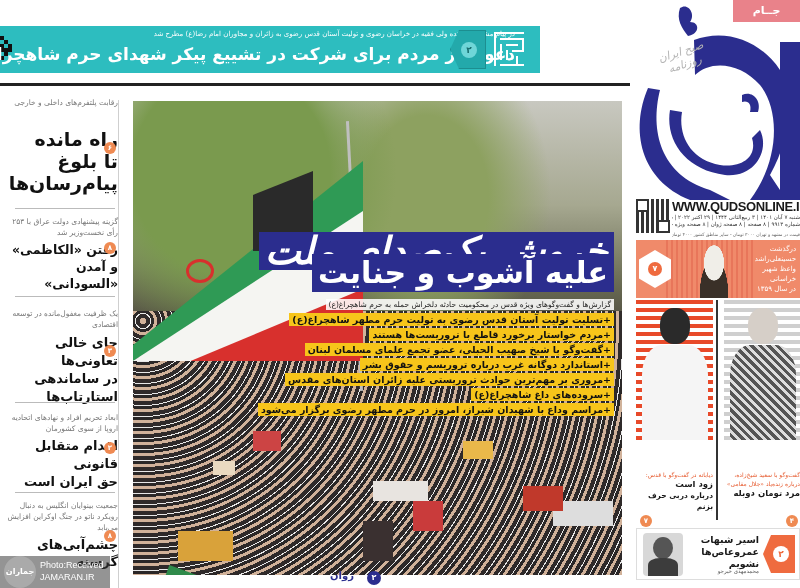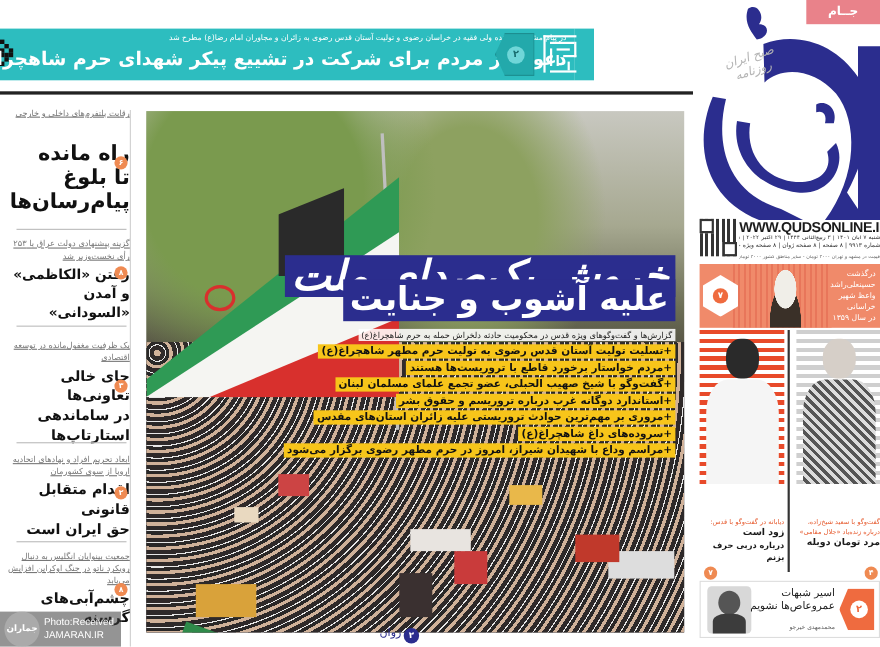--- a/index.html
+++ b/index.html
@@ -60,25 +60,25 @@
   .cap-right { left: 724px; top: 470px; width: 76px; }
   .dot { position: absolute; width: 12px; height: 12px; border-radius: 50%; background: #ef8a52; color: #fff; font-size: 7px; text-align: center; line-height: 12px; font-weight: bold; }
 
   
   .col-box { position: absolute; left: 636px; top: 528px; width: 164px; height: 52px; border: 1px solid #ddd; background: #fff; }
   .col-photo { position: absolute; left: 6px; top: 4px; width: 40px; height: 43px; background: #d8d8d8; border-radius: 4px; }
   .col-photo::before { content: ""; position: absolute; left: 10px; top: 4px; width: 20px; height: 22px; border-radius: 50%; background: #555; }
   .col-photo::after { content: ""; position: absolute; left: 5px; top: 25px; width: 30px; height: 18px; border-radius: 40% 40% 0 0; background: #3c3c3c; }
   .col-badge { position: absolute; right: 4px; top: 6px; width: 32px; height: 38px; background: #ef6b3f; clip-path: polygon(25% 0, 100% 0, 100% 100%, 25% 100%, 0 50%); }
   .col-badge-num { position: absolute; right: 10px; top: 17px; width: 16px; height: 16px; border-radius: 50%; background: #fff; color: #ef6b3f; font-size: 9px; text-align: center; line-height: 16px; font-weight: bold; }
-  .col-title { position: absolute; right: 40px; top: 5px; width: 80px; direction: rtl; text-align: right; font-size: 9.5px; font-weight: normal; color: #1a1a1a; line-height: 12px; }
+  .col-title { position: absolute; right: 40px; top: 5px; width: 80px; direction: rtl; text-align: right; font-size: 9.5px; font-weight: bold; color: #1a1a1a; line-height: 12px; }
   .col-author { position: absolute; right: 40px; top: 39px; width: 80px; direction: rtl; text-align: right; font-size: 5.5px; color: #555; }
   .vrule { position: absolute; left: 118px; top: 100px; width: 1px; height: 488px; background: #cfcfcf; }
   .story { position: absolute; left: 0; width: 118px; direction: rtl; text-align: right; }
-  .story .kicker { font-size: 7.5px; color: #777; line-height: 11px; display: block; text-decoration: underline; }
+  .story .kicker { font-size: 7.5px; color: #777; line-height: 11px; display: block; }
   .story .headline { font-weight: bold; color: #111; display: block; letter-spacing: -0.3px; }
   .story-sep { position: absolute; left: 0; width: 100px; height: 1px; background: #bbb; }
   .lc-dot { position: absolute; left: 104px; width: 12px; height: 12px; border-radius: 50%; background: #ef8a52; color: #fff; font-size: 7px; text-align: center; line-height: 12px; font-weight: bold; }
 
   
   .hero { position: absolute; left: 133px; top: 101px; width: 489px; height: 474px; overflow: hidden;
     background:
       radial-gradient(ellipse at 20% 15%, #7a9a4e 0 18%, transparent 30%),
       radial-gradient(ellipse at 60% 20%, #8da160 0 15%, transparent 30%),
       linear-gradient(180deg, #c8c8c0 0%, #a6a890 22%, #6b6d55 38%, #3b3430 55%, #2a2526 100%); }
@@ -96,21 +96,21 @@
   .pole { position: absolute; left: 220px; top: 20px; width: 3px; height: 270px; background: #bfbfbf; transform: rotate(-3deg); }
 
   .headline-box { position: absolute; right: 18px; width: auto; background: #2b2d8e; color: #ffffff; font-weight: bold; direction: rtl; text-align: right; white-space: nowrap; }
   .hb1 { top: 131px; height: 38px; font-size: 38px; line-height: 38px; padding: 0 6px; right: 8px; font-style: italic; }
   .hb2 { top: 153px; height: 38px; font-size: 30px; line-height: 38px; padding: 0 6px; right: 8px; }
   .hero-sub { position: absolute; right: 8px; top: 198px; direction: rtl; text-align: right; white-space: nowrap; background: rgba(255,255,255,0.88); color: #222; font-size: 7.5px; padding: 0 3px; line-height: 11px; }
   .bullets { position: absolute; right: 8px; top: 212px; }
   .bullet { direction: rtl; text-align: right; white-space: nowrap; background: #f7c51a; color: #111; font-weight: bold; font-size: 9.5px; line-height: 13px; padding: 0 3px; margin-bottom: 2px; float: right; clear: right; }
 
   .page-ref { position: absolute; left: 367px; top: 571px; width: 14px; height: 14px; border-radius: 50%; background: #2b2d8e; color: #fff; font-size: 8px; text-align: center; line-height: 14px; font-weight: bold; }
-  .page-ref-logo { position: absolute; left: 345px; top: 570px; font-size: 10px; font-weight: normal; color: #2b2d8e; direction: rtl; text-align: right; }
+  .page-ref-logo { position: absolute; left: 330px; top: 570px; font-size: 10px; font-weight: bold; color: #2b2d8e; direction: rtl; text-align: right; }
 
   
   .wm { position: absolute; left: 0; top: 556px; width: 110px; height: 32px; background: rgba(60,60,60,0.55); }
   .wm-logo { position: absolute; left: 4px; top: 556px; width: 32px; height: 32px; border-radius: 50%; background: rgba(180,180,180,0.7); color: #fff; font-size: 8px; font-weight: bold; text-align: center; line-height: 32px; direction: rtl; }
   .wm-text { position: absolute; left: 40px; top: 559px; color: #ffffff; font-size: 9px; line-height: 12px; font-family: Liberation Sans, sans-serif; }
 </style>
 </head>
 <body>
 
 <div class="banner"></div>

